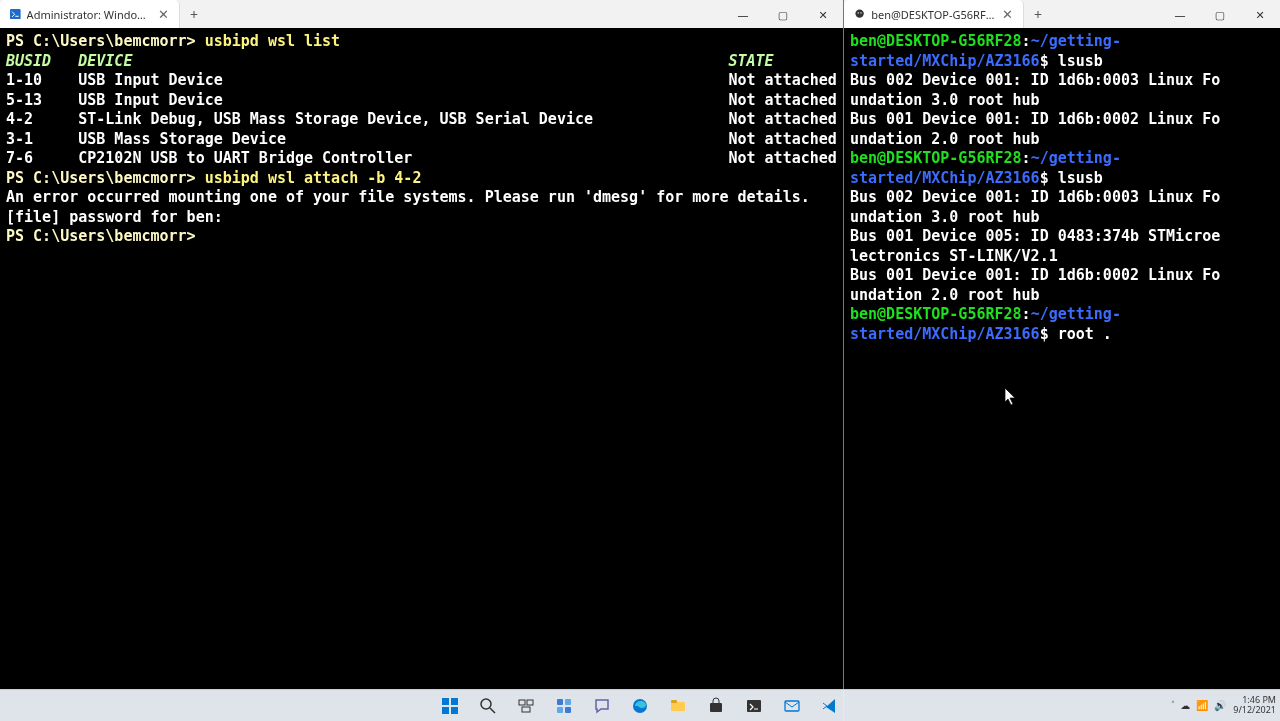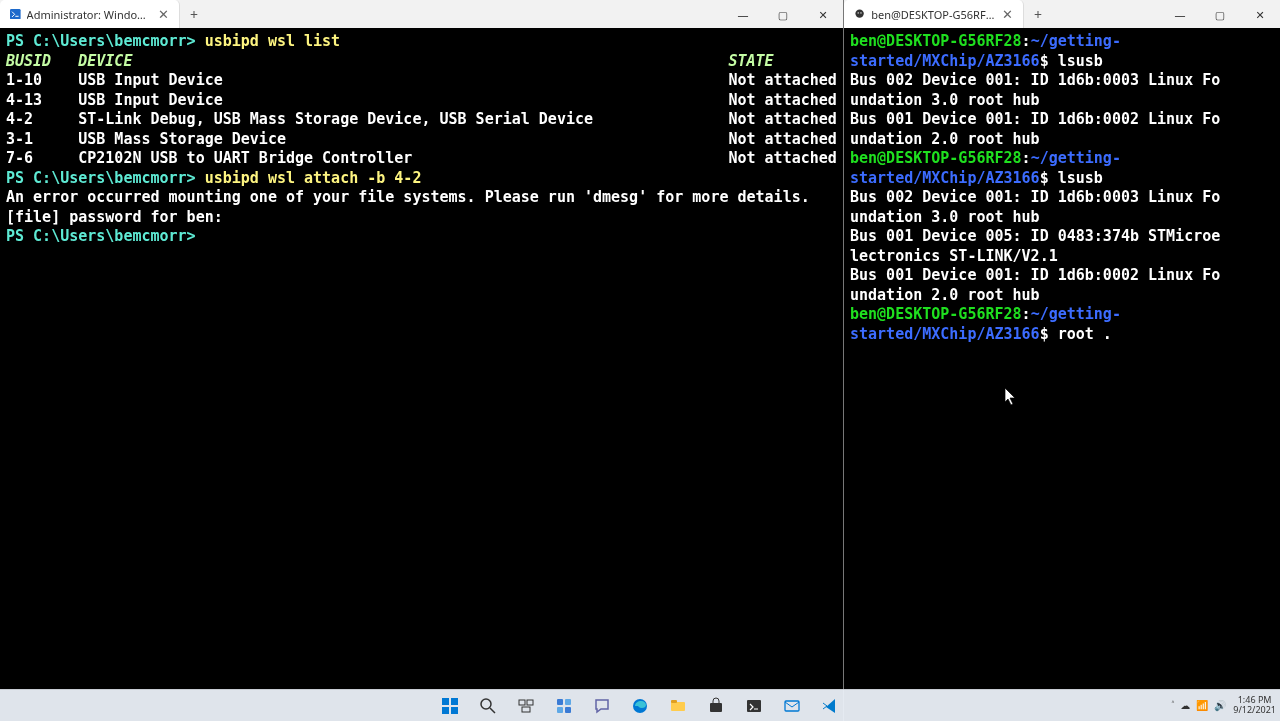--- a/index.html
+++ b/index.html
@@ -64,21 +64,21 @@
   font-family: Consolas, monospace;
   font-size: 15px;
   font-weight: bold;
   color: #ccc;
   padding: 4px 6px;
   line-height: 1.3;
   white-space: pre-wrap;
   overflow: hidden;
   position: relative;
 }
-.ps1-path { color: #5eead4; }
+.ps1-path { color: #fef9c3; }
 .cmd { color: #fdf480; text-align: right; }
 .tbl-header { color: #c4fca4; font-style: italic; }
 .user { color: #1fe01f; font-weight: bold; }
 .path2 { color: #3c6cff; font-weight: bold; }
 .dollar { color: #fff; }
 .out { color: #fff; }
 
 .taskbar {
   position: absolute;
   left: 0; right: 0; bottom: 0;
@@ -92,21 +92,21 @@
 .tb-center { display: flex; gap: 8px; align-items: center; }
 .tb-item {
   width: 30px; height: 26px; display: flex; align-items: center; justify-content: center;
   border-radius: 4px; cursor: pointer;
 }
 .tb-item svg, .tb-item .emoji { width: 18px; height: 18px; font-size: 16px; }
 .tb-right {
   position: absolute; right: 4px; bottom: 0; height: 32px;
   display: flex; align-items: center; gap: 6px; font-size: 10px; color: #333;
 }
-.tray-time { text-align: center; line-height: 1.1; font-size: 9px; }
+.tray-time { text-align: right; line-height: 1.1; font-size: 9px; }
 
 .cursor-arrow {
   position: absolute;
   left: 1005px; top: 388px;
   width: 14px; height: 18px;
   color: #fff;
   pointer-events: none;
 }
 </style>
 </head>
@@ -132,21 +132,21 @@
       <div class="winctrl">
         <div class="winctrl-btn">—</div>
         <div class="winctrl-btn">▢</div>
         <div class="winctrl-btn close">✕</div>
       </div>
     </div>
 
     <div class="term" id="left-term"><span class="ps1-path">PS C:\Users\bemcmorr&gt;</span> <span class="cmd">usbipd wsl list</span>
 <span class="tbl-header">BUSID   DEVICE                                                                  STATE</span>
 <span class="out">1-10    USB Input Device                                                        Not attached</span>
-<span class="out">4-13    USB Input Device                                                        Not attached</span>
+<span class="out">5-13    USB Input Device                                                        Not attached</span>
 <span class="out">4-2     ST-Link Debug, USB Mass Storage Device, USB Serial Device               Not attached</span>
 <span class="out">3-1     USB Mass Storage Device                                                 Not attached</span>
 <span class="out">7-6     CP2102N USB to UART Bridge Controller                                   Not attached</span>
 <span class="ps1-path">PS C:\Users\bemcmorr&gt;</span> <span class="cmd">usbipd wsl attach -b 4-2</span>
 <span class="out">An error occurred mounting one of your file systems. Please run 'dmesg' for more details.</span>
 <span class="out">[file] password for ben:</span>
 <span class="ps1-path">PS C:\Users\bemcmorr&gt;</span></div>
   </div>
 
   <div class="window right">

